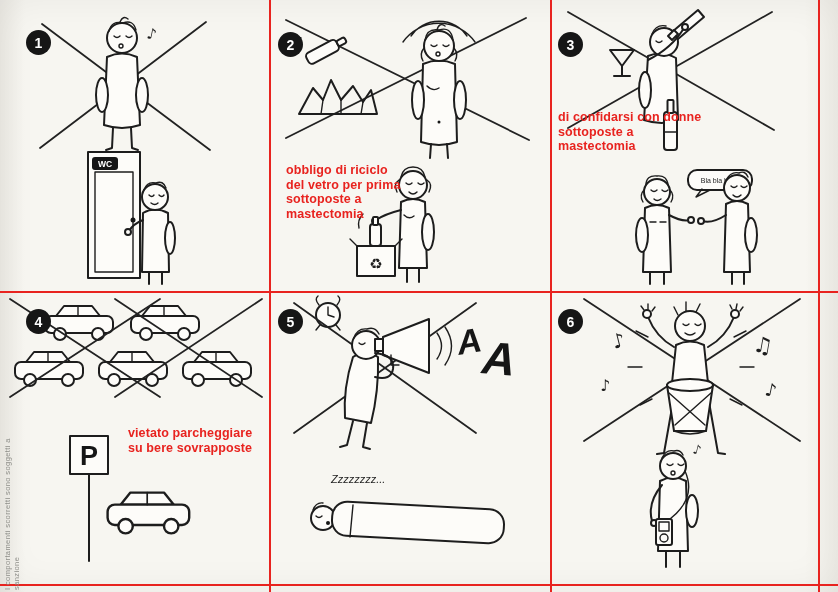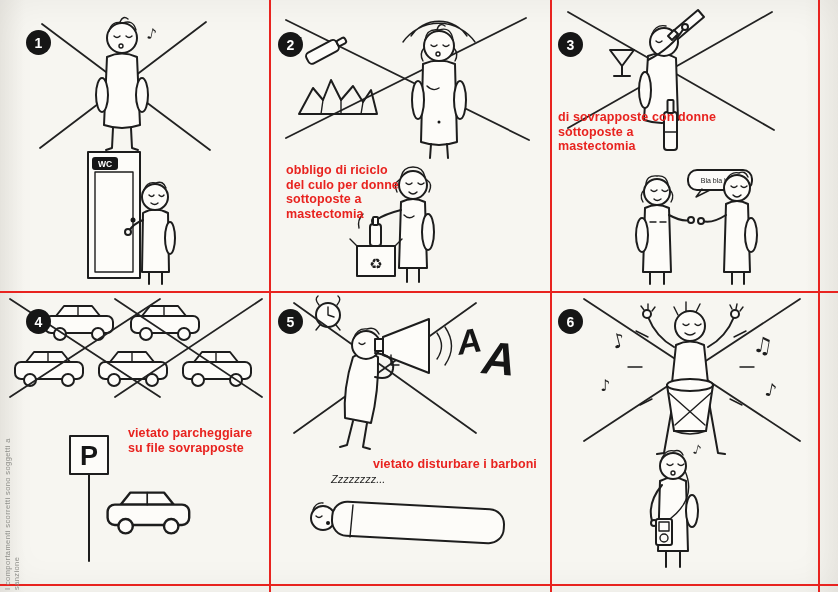--- a/index.html
+++ b/index.html
@@ -142,21 +142,21 @@
         <path class="thin" d="M92,214 q-6,6 -4,14"></path>
       </g>
       <g>
         <rect class="fillw" x="86" y="246" width="38" height="30"></rect>
         <path class="thin" d="M86,246 L79,239 M124,246 L131,239"></path>
         <text class="note" x="105" y="269" font-size="15" text-anchor="middle">♻</text>
       </g>
     </svg>
     <div class="caption" style="left:15px;top:163px">
       <div>obbligo di riciclo</div>
-      <div>del culo per donne</div>
+      <div>del vetro per prima</div>
       <div>sottoposte a</div>
       <div>mastectomia</div>
     </div>
   </section>
 
   <section class="panel" style="left:552px;top:0;width:266px;height:291px">
     <div class="badge" style="left:6px;top:32px">3</div>
     <svg width="266" height="291" viewBox="0 0 266 291">
       <g>
         <line class="cross" x1="16" y1="12" x2="222" y2="130"></line>
@@ -205,21 +205,21 @@
         <circle class="fillw" cx="185" cy="188" r="13"></circle>
         <path class="thin" d="M174,180 q5,-9 13,-7 q6,-3 9,4"></path>
         <path class="thin" d="M179,186 q3,3 6,0 M189,186 q3,3 6,0 M181,195 q4,4 8,0"></path>
         <path class="ink" d="M174,215 Q160,224 150,221"></path>
         <circle class="fillw" cx="149" cy="221" r="3"></circle>
         <ellipse class="fillw" cx="199" cy="235" rx="6" ry="17"></ellipse>
         <path class="ink" d="M180,272 V284 M192,272 V284"></path>
       </g>
     </svg>
     <div class="caption" style="left:6px;top:110px">
-      <div>di sovrapposte con donne</div>
+      <div>di confidarsi con donne</div>
       <div>sottoposte a</div>
       <div>mastectomia</div>
     </div>
   </section>
 
   <section class="panel" style="left:0;top:293px;width:269px;height:291px">
     <div class="badge" style="left:26px;top:16px">4</div>
     <svg width="269" height="291" viewBox="0 0 269 291">
       <defs>
         <g id="car">
@@ -247,21 +247,21 @@
         <rect class="fillw" x="70" y="143" width="38" height="38" stroke-width="4"></rect>
         <text class="p-label" x="89" y="172" text-anchor="middle">P</text>
         <line class="ink" x1="89" y1="181" x2="89" y2="268" stroke-width="3"></line>
       </g>
       <g transform="translate(104,196) scale(1.2)">
         <use href="#car"></use>
       </g>
     </svg>
     <div class="caption" style="left:128px;top:133px">
       <div>vietato parcheggiare</div>
-      <div>su file sovrapposte</div>
+      <div>su bere sovrapposte</div>
     </div>
   </section>
 
   <section class="panel" style="left:271px;top:293px;width:279px;height:291px">
     <div class="badge" style="left:7px;top:16px">5</div>
     <svg width="279" height="291" viewBox="0 0 279 291">
       <g>
         <circle class="fillw" cx="57" cy="22" r="12"></circle>
         <path class="thin" d="M57,22 L57,14 M57,22 L63,24"></path>
         <path class="thin" d="M48,12 q-5,-6 -1,-9 M66,12 q5,-6 1,-9"></path>
@@ -290,23 +290,20 @@
       <text class="svgtext zzz" x="60" y="190">Zzzzzzzz...</text>
       <g>
         <circle class="fillw" cx="52" cy="225" r="12"></circle>
         <path class="thin" d="M42,217 q3,-8 10,-7"></path>
         <path class="thin" d="M45,223 q3,3 6,0"></path>
         <circle class="solid" cx="57" cy="230" r="2"></circle>
         <rect class="fillw" x="62" y="208" width="172" height="34" rx="15" transform="rotate(3 62 208)"></rect>
         <path class="thin" d="M82,212 L79,244"></path>
       </g>
     </svg>
-    <div class="caption" style="left:102px;top:164px">
-      <div>vietato disturbare i barboni</div>
-    </div>
   </section>
 
   <section class="panel" style="left:552px;top:293px;width:266px;height:291px">
     <div class="badge" style="left:6px;top:16px">6</div>
     <svg width="266" height="291" viewBox="0 0 266 291">
       <g>
         <line class="cross" x1="32" y1="6" x2="248" y2="148"></line>
         <line class="cross" x1="248" y1="6" x2="32" y2="148"></line>
       </g>
       <g>

